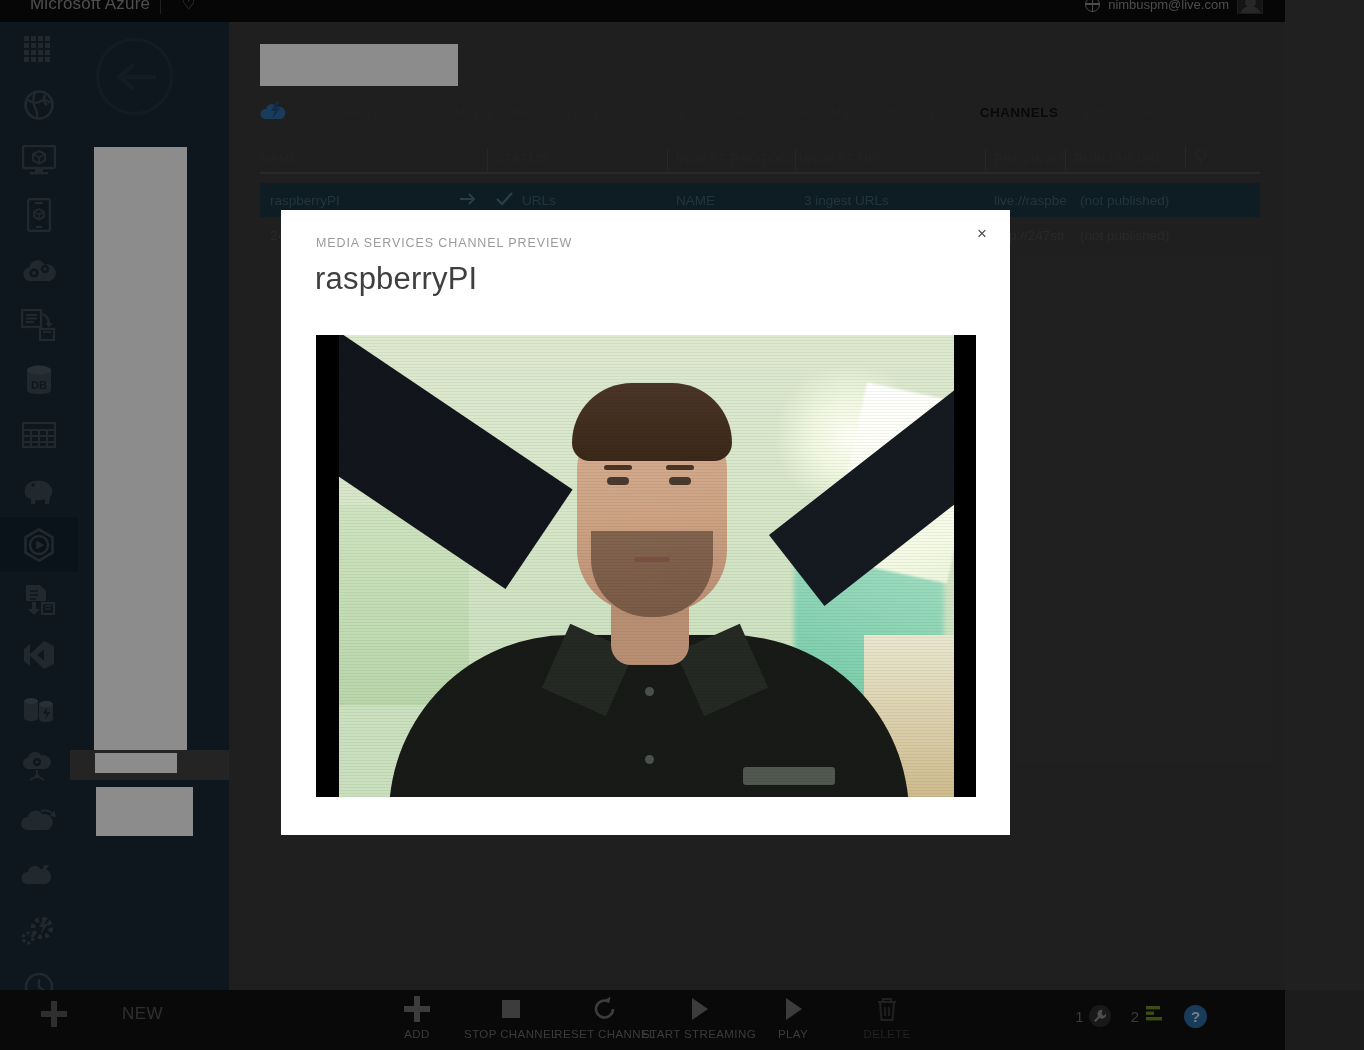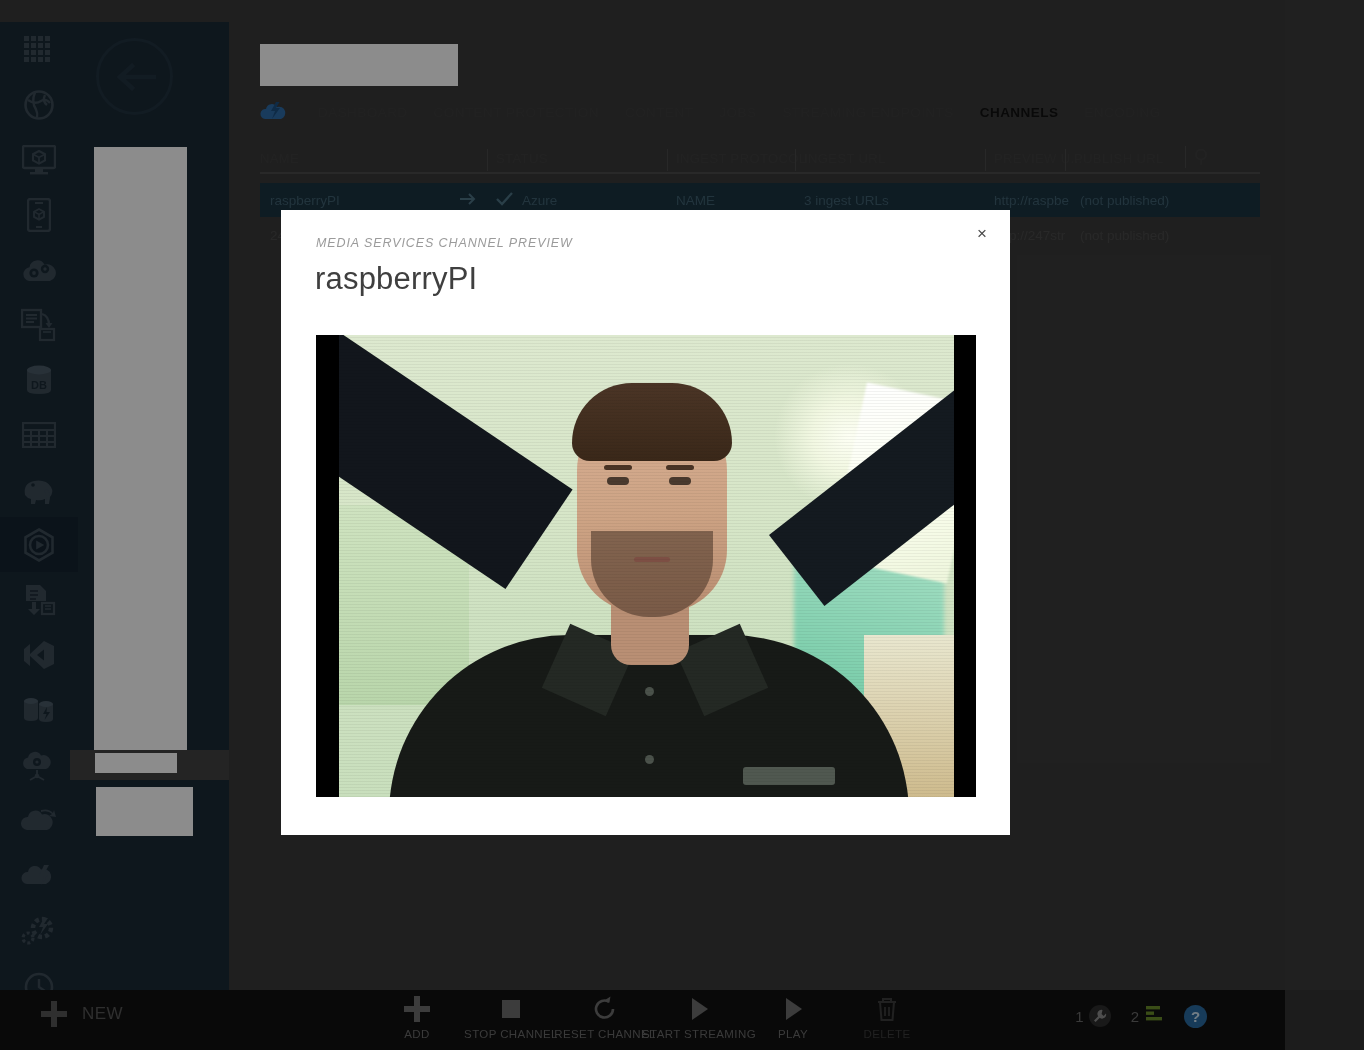--- a/index.html
+++ b/index.html
@@ -96,21 +96,21 @@
   .cell { font-size: 13.5px; color: #444; white-space: nowrap; overflow: hidden; }
   .row.r1 .cell { color: #3f6070; }
   .row.r2 .cell { color: #4a4a4a; }
 
   
   .cmdbar {
     position: absolute; left: 0; top: 990px; width: 1285px; height: 60px;
     background: #121212; z-index: 6;
   }
   .cmd-new { position: absolute; left: 40px; top: 10px; display: flex; align-items: center; gap: 14px; }
-  .cmd-new-label { font-size: 17px; color: #565656; letter-spacing: .5px; }
+  .cmd-new-label { font-size: 17px; color: #565656; letter-spacing: .5px; margin-left: 40px; }
   .cmd-center { position: absolute; left: 370px; top: 5px; display: flex; align-items: flex-start; }
   .cmd-btn { width: 94px; display: flex; flex-direction: column; align-items: center; gap: 5px; }
   .cmd-btn .lbl { font-size: 11.5px; letter-spacing: .4px; color: #6a6a6a; text-transform: uppercase; white-space: nowrap; }
   .cmd-btn.disabled .lbl { color: #3d3d3d; }
   .cmd-right { position: absolute; right: 78px; top: 14px; display: flex; align-items: center; gap: 20px; }
   .cmd-stat { display: flex; align-items: center; gap: 5px; }
   .cmd-stat .num { font-size: 15px; color: #6a6a6a; }
   .help-btn {
     width: 23px; height: 23px; border-radius: 50%; background: #2b6ca3;
     color: #cfe4f2; font-size: 15px; font-weight: bold;
@@ -127,21 +127,21 @@
     position: absolute; left: 281px; top: 210px; width: 729px; height: 625px;
     background: #fff; z-index: 60;
   }
   .modal-close {
     position: absolute; right: 17px; top: 13px; width: 22px; height: 22px;
     font-size: 17px; color: #4a4a4a; line-height: 22px; text-align: center;
     font-family: "Liberation Sans", sans-serif;
   }
   .modal-eyebrow {
     position: absolute; left: 35px; top: 26px;
-    font-size: 12.5px; letter-spacing: .9px; color: #9b9b9b; text-transform: uppercase; font-style: italic;
+    font-size: 12.5px; letter-spacing: .9px; color: #9b9b9b; text-transform: uppercase;
   }
   .modal-title {
     position: absolute; left: 34px; top: 51px;
     font-size: 31px; font-weight: 300; color: #3f3f3f; letter-spacing: .2px;
   }
   .player {
     position: absolute; left: 35px; top: 125px; width: 660px; height: 462px;
     background: #000; overflow: hidden;
   }
   .video-inner { position: absolute; left: 23px; top: 0; width: 615px; height: 462px; overflow: hidden; }
@@ -204,20 +204,30 @@
   .scanlines {
     position: absolute; inset: 0;
     background: repeating-linear-gradient(0deg, rgba(0,0,0,.05) 0 1px, rgba(0,0,0,0) 1px 3px);
   }
 </style>
 </head>
 <body>
 
 <div id="app">
 
+  <div class="topbar">
+    <div class="topbar-title">Microsoft Azure</div>
+    <div class="topbar-sep"></div>
+    <div class="topbar-heart">♡</div>
+    <div class="topbar-right">
+      <span class="globe-ico"></span>
+      <span class="topbar-user">nimbuspm@live.com</span>
+      <span class="avatar-box"></span>
+    </div>
+  </div>
 
   <div class="rail">
 
     <div class="rail-item">
       <svg width="30" height="28" viewBox="0 0 30 28">
         <g fill="#3c4b57">
           <rect x="0" y="0" width="5" height="5"></rect>
             <rect x="7" y="0" width="5" height="5"></rect>
             <rect x="14" y="0" width="5" height="5"></rect>
             <rect x="21" y="0" width="5" height="5"></rect>
@@ -440,24 +450,24 @@
       <span class="cell" style="width:36px">
         <svg width="18" height="12" viewBox="0 0 18 12">
             <path d="M0 6 h13 M9 1 l5 5 l-5 5" stroke="#4d7384" stroke-width="2" fill="none"></path>
           </svg>
       </span>
       <span class="cell" style="width:26px">
         <svg width="17" height="14" viewBox="0 0 17 14">
             <path d="M1 7 l5 5 L16 1" stroke="#4d7384" stroke-width="2.3" fill="none"></path>
           </svg>
       </span>
-      <span class="cell" style="width:154px">Azure</span>
+      <span class="cell" style="width:154px">URLs</span>
       <span class="cell" style="width:128px">NAME</span>
       <span class="cell" style="width:190px">3 ingest URLs</span>
-      <span class="cell" style="width:86px">http://raspbe</span>
+      <span class="cell" style="width:86px">live://raspbe</span>
       <span class="cell" style="width:140px">(not published)</span>
     </div>
 
     <div class="row r2">
       <span class="cell" style="width:200px;padding-left:10px">24</span>
       <span class="cell" style="width:36px"></span>
       <span class="cell" style="width:26px"></span>
       <span class="cell" style="width:154px"></span>
       <span class="cell" style="width:128px"></span>
       <span class="cell" style="width:190px"></span>

